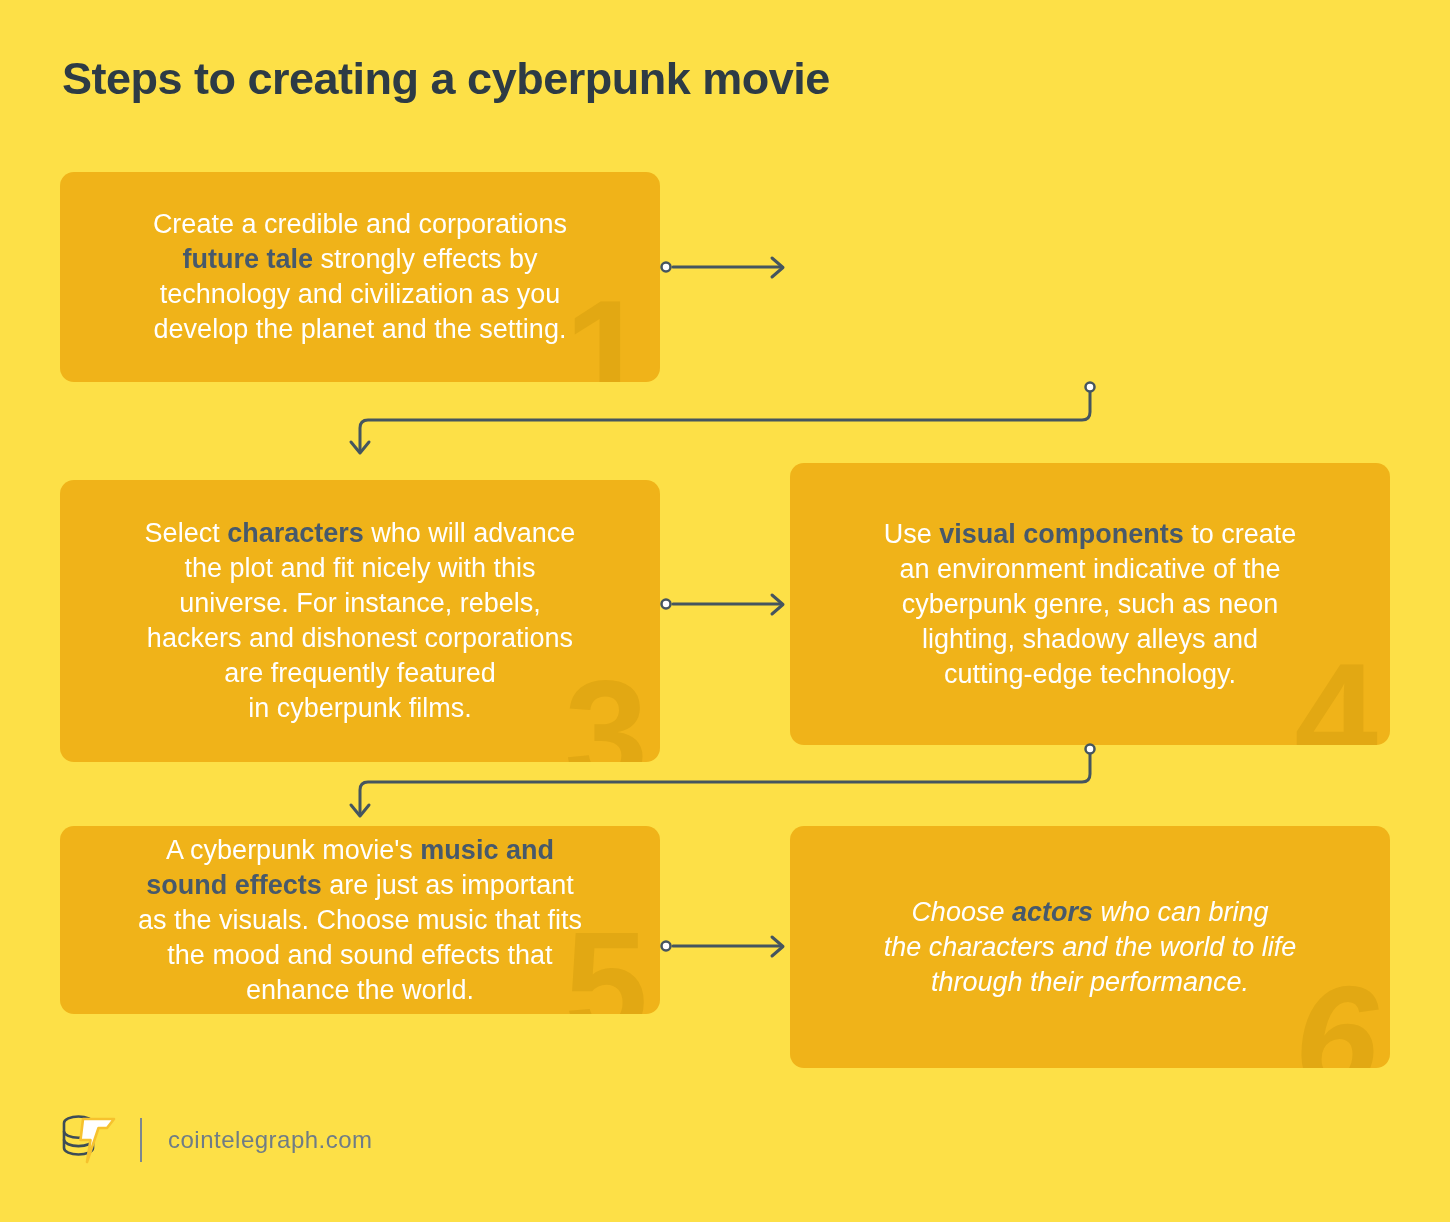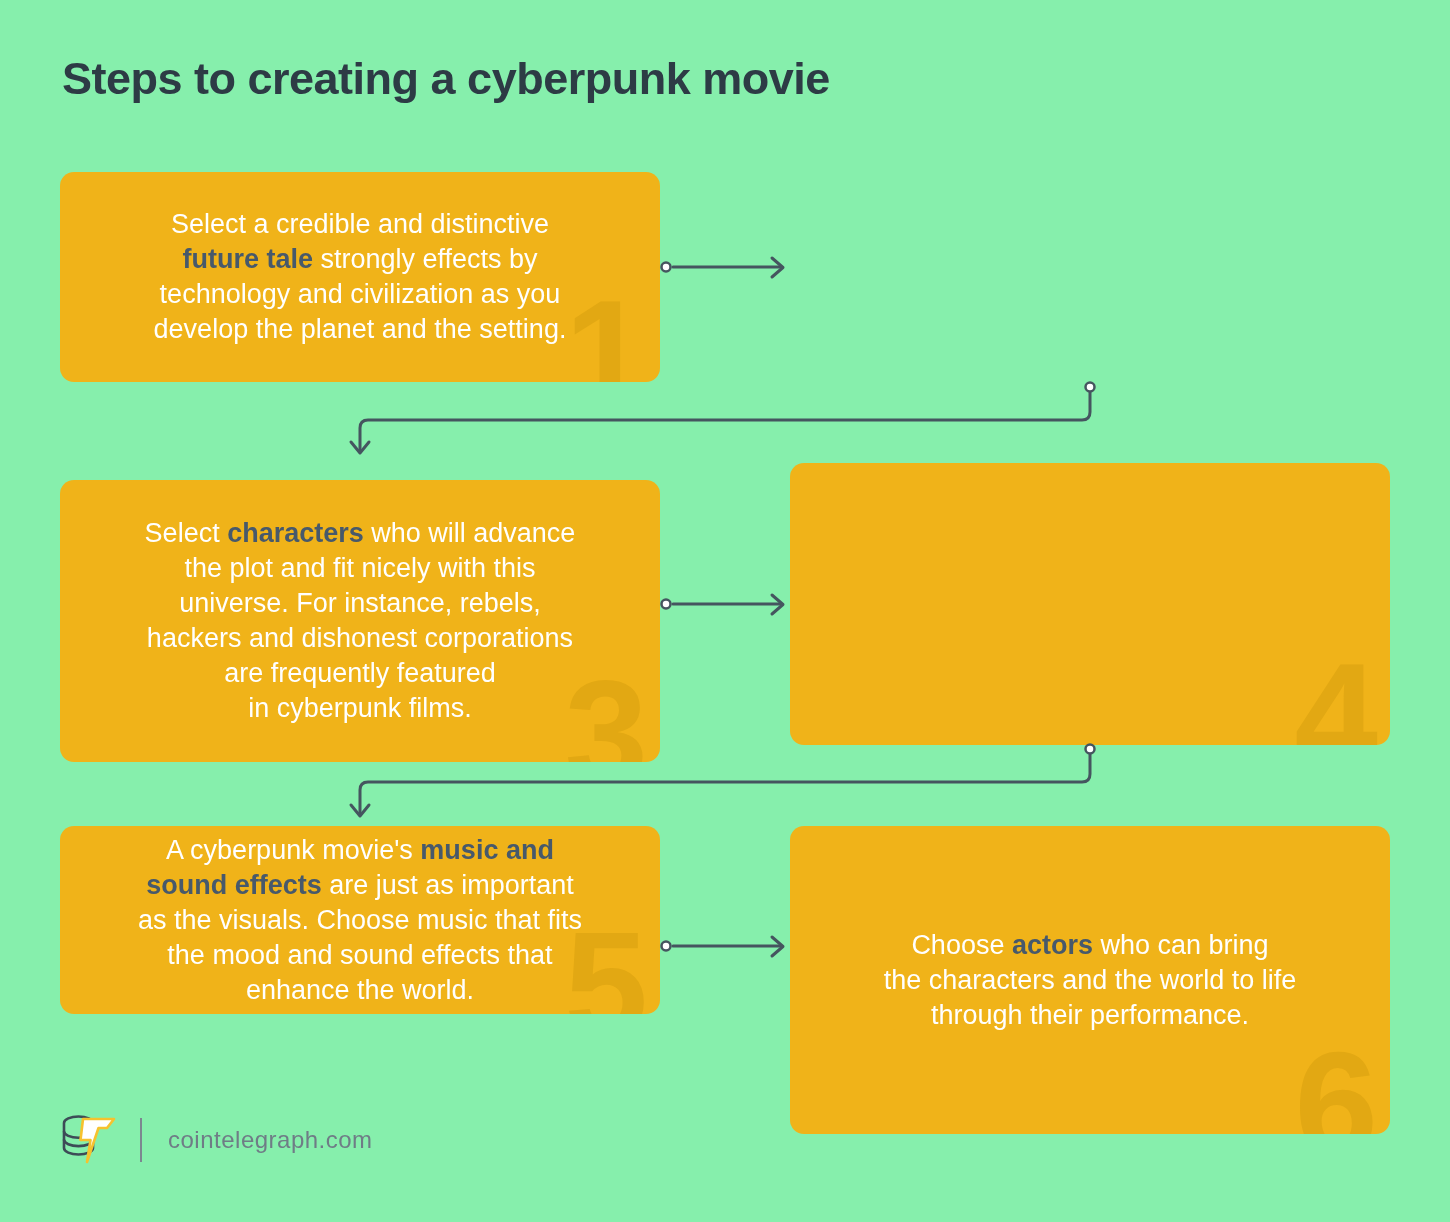--- a/index.html
+++ b/index.html
@@ -1,17 +1,17 @@
 <!DOCTYPE html>
 <html><head>
 <meta charset="utf-8">
 <style>
   html,body { margin:0; padding:0; background:#ffffff; }
   .canvas {
-    position:relative; width:1450px; height:1222px; background:#86efac;
+    position:relative; width:1450px; height:1222px; background:#fde047;
     font-family:"Liberation Sans", sans-serif; overflow:hidden;
   }
   .title {
     position:absolute; left:62px; top:53px; margin:0;
     font-size:45px; font-weight:700; color:#2D3B45; letter-spacing:-0.5px;
   }
   .card {
     position:absolute; width:600px; background:#F0B319; border-radius:14px;
     display:flex; align-items:center; justify-content:center; overflow:hidden;
   }
@@ -23,58 +23,63 @@
   .card-text .bold { font-weight:700; color:#47596B; }
   .card-number {
     position:absolute; right:12px; bottom:-46px;
     font-size:150px; font-weight:700; color:#E2A813; line-height:1; z-index:1;
   }
   .c1 { left:60px;  top:172px; height:210px; }
   .c2 { left:790px; top:172px; height:210px; }
   .c3 { left:60px;  top:480px; height:282px; }
   .c4 { left:790px; top:463px; height:282px; }
   .c5 { left:60px;  top:826px; height:188px; }
-  .c6 { left:790px; top:826px; height:308px; }
+  .c6 { left:790px; top:826px; height:242px;font-style:italic; }
   .connectors { position:absolute; left:0; top:0; pointer-events:none; }
   .connectors path, .connectors line {
     stroke:#45555F; stroke-width:3; fill:none;
     stroke-linecap:round; stroke-linejoin:round;
   }
   .connectors circle { fill:#ffffff; stroke:#45555F; stroke-width:2.5; }
   .footer { position:absolute; left:56px; top:1112px; display:flex; align-items:center; }
   .footer-divider { width:2px; height:44px; background:#7C8790; margin-left:22px; margin-right:26px; }
   .footer-site { font-size:24px; color:#6F7C86; letter-spacing:0.5px; }
 </style>
 </head>
 <body>
 
 <div class="canvas">
 
   <h1 class="title">Steps to creating a cyberpunk movie</h1>
 
   <div class="card c1">
-    <p class="card-text"><span>Select a credible and distinctive
+    <p class="card-text"><span>Create a credible and corporations
 </span><span class="bold">future tale</span><span> strongly effects by
 technology and civilization as you
 develop the planet and the setting.</span></p>
     <div class="card-number">1</div>
   </div>
 
 
   <div class="card c3">
     <p class="card-text"><span>Select </span><span class="bold">characters</span><span> who will advance
 the plot and fit nicely with this
 universe. For instance, rebels,
 hackers and dishonest corporations
 are frequently featured
 in cyberpunk films.</span></p>
     <div class="card-number">3</div>
   </div>
 
   <div class="card c4">
+    <p class="card-text"><span>Use </span><span class="bold">visual components</span><span> to create
+an environment indicative of the
+cyberpunk genre, such as neon
+lighting, shadowy alleys and
+cutting-edge technology.</span></p>
     <div class="card-number">4</div>
   </div>
 
   <div class="card c5">
     <p class="card-text"><span>A cyberpunk movie's </span><span class="bold">music and
 sound effects</span><span> are just as important
 as the visuals. Choose music that fits
 the mood and sound effects that
 enhance the world.</span></p>
     <div class="card-number">5</div>

